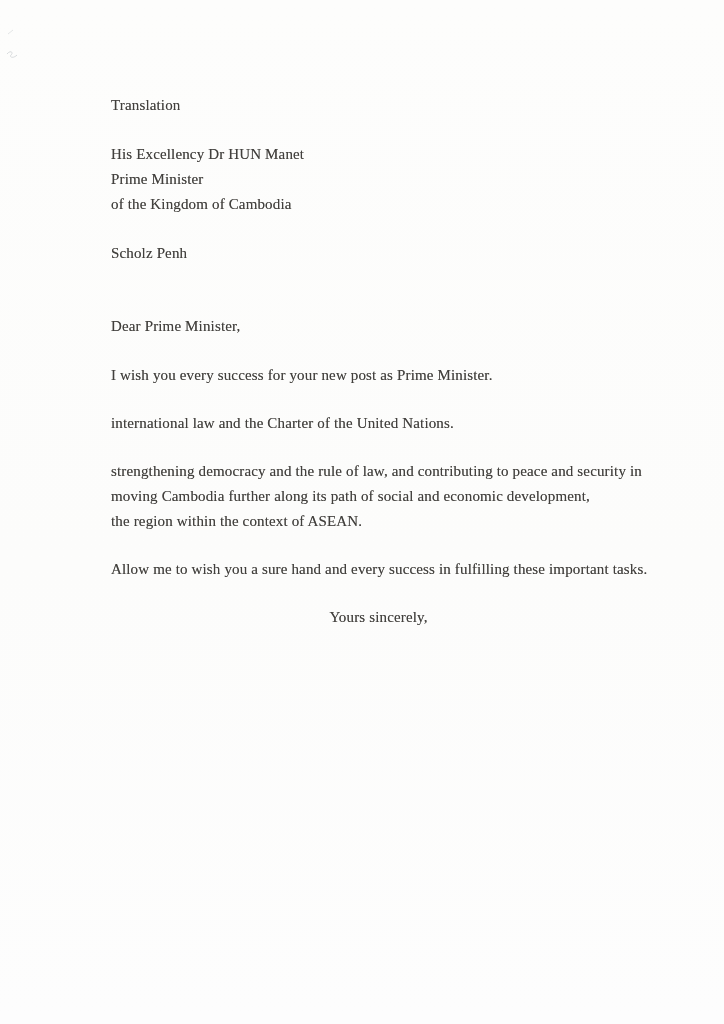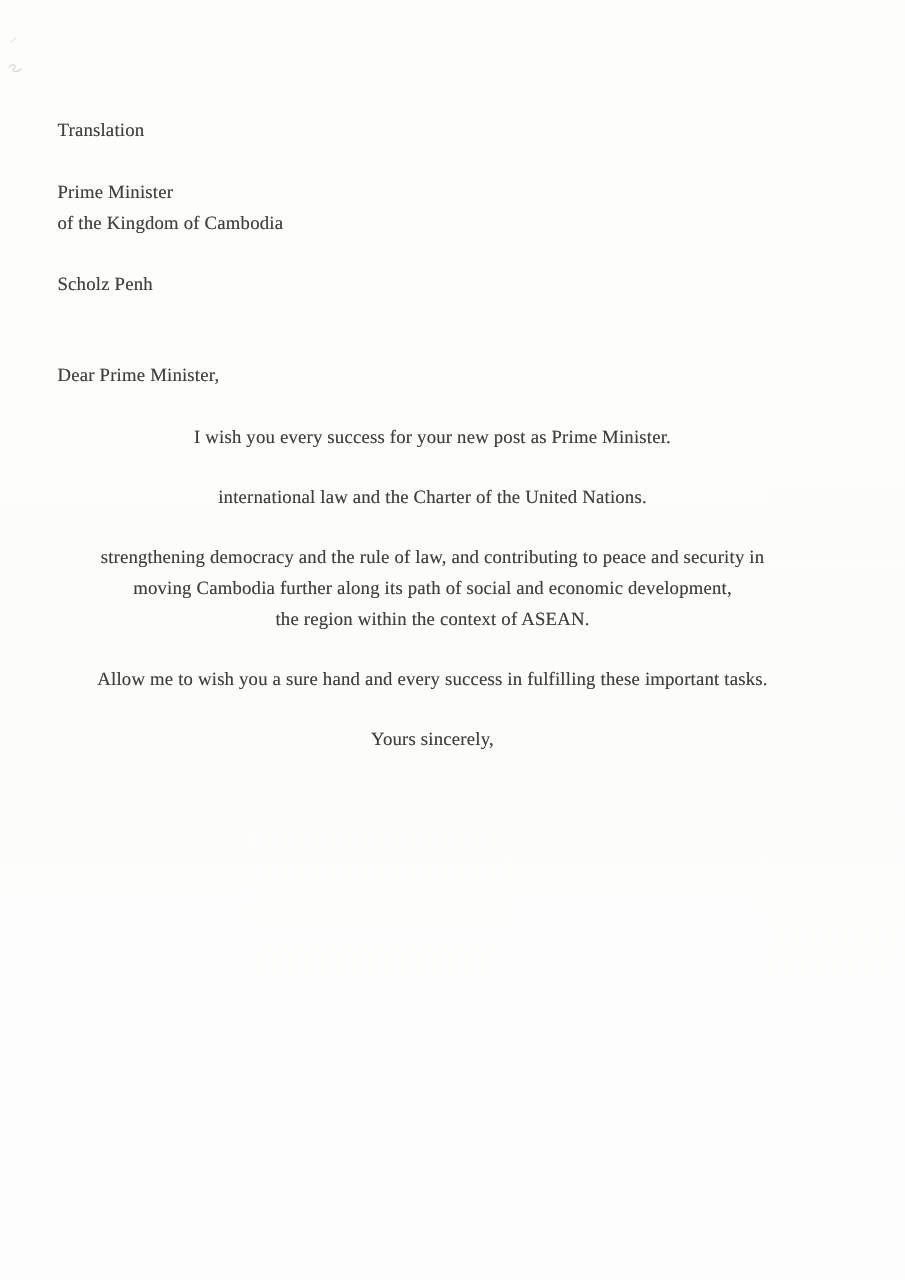--- a/index.html
+++ b/index.html
@@ -11,21 +11,21 @@
     height: 1024px;
     background: #ffffff;
     overflow: hidden;
   }
   .page {
     position: relative;
     width: 724px;
     height: 1024px;
     background: linear-gradient(180deg, #fdfdfc 0%, #fcfcfb 55%, #fdfdfd 100%);
     box-sizing: border-box;
-    padding: 93px 78px 0 46px;
+    padding: 93px 78px 0 111px;
     font-family: "Liberation Serif", "DejaVu Serif", serif;
     font-size: 15px;
     line-height: 25px;
     color: #42403d;
     letter-spacing: 0.15px;
     
     text-shadow: 0 0 0.4px rgba(70,68,65,0.55);
   }
   .line {
     white-space: nowrap;
@@ -37,21 +37,20 @@
     margin-bottom: 24px;
   }
   .city-block {
     margin-bottom: 48px;
   }
   .salutation-block {
     margin-bottom: 24px;
   }
   .paragraph {
     margin-bottom: 23px;
-    text-align: center;
   }
   .closing-block {
     margin-top: 1px;
     margin-bottom: 73px;
     text-align: center;
   }
   .signature-block {
     margin: 0;
   }
   
@@ -73,20 +72,21 @@
   <svg class="artifact" viewBox="0 0 30 34" xmlns="http://www.w3.org/2000/svg">
     <path d="M4 6 L9 2" stroke="#c3c7ca" stroke-width="0.8" fill="none"></path>
     <path d="M3 26 C6 22, 10 24, 7 27 C5 29, 9 31, 13 27" stroke="#b6bcc0" stroke-width="1" fill="none"></path>
   </svg>
 
   <div class="block-label">
     <div class="line">Translation</div>
   </div>
 
   <div class="recipient-block">
+    <div class="line">His Excellency Dr HUN Manet</div>
     <div class="line">Prime Minister</div>
     <div class="line">of the Kingdom of Cambodia</div>
   </div>
 
   <div class="city-block">
     <div class="line">Scholz Penh</div>
   </div>
 
   <div class="salutation-block">
     <div class="line">Dear Prime Minister,</div>

